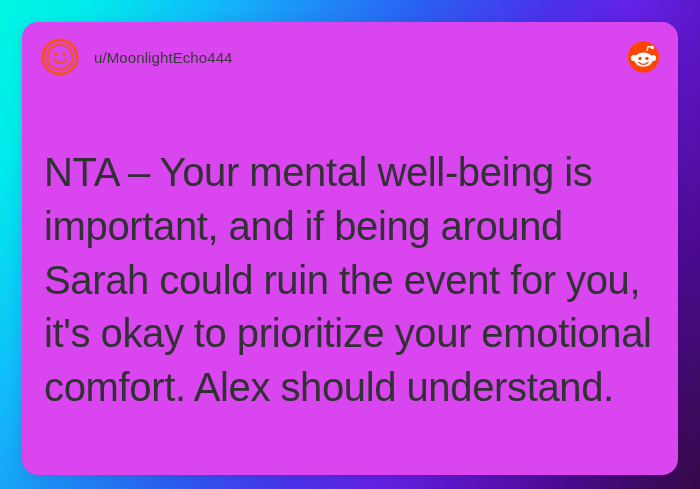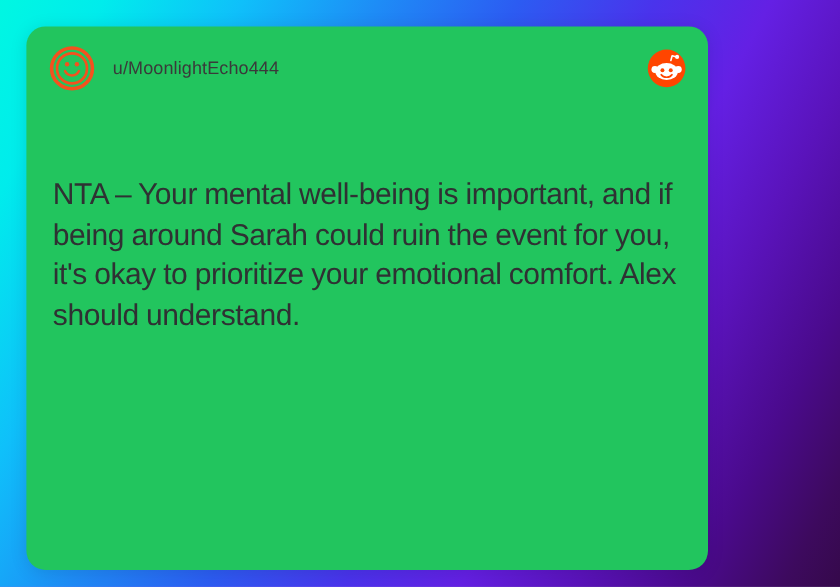--- a/index.html
+++ b/index.html
@@ -44,23 +44,23 @@
         #5a13bb 77%,
         #4a0a8c 87%,
         #3d0a5e 95%,
         #35094a 100%);
   }
 
   #card {
     position: absolute;
     left: 22px;
     top: 22px;
-    width: 568px;
+    width: 656px;
     height: 453px;
-    background: #22c55e;
+    background: #d946ef;
     border-radius: 16px;
     box-shadow: 0 2px 14px rgba(0,0,0,0.10);
     overflow: hidden;
   }
 
   
   #card-header {
     position: relative;
     height: 70px;
     display: flex;
@@ -94,21 +94,21 @@
     display: block;
   }
 
   
   #card-body {
     padding: 54px 22px 0 22px;
   }
 
   #comment-text {
     font-family: "Liberation Sans", sans-serif;
-    font-size: 25px;
+    font-size: 40px;
     line-height: 1.345;
     color: #2f3133;
     letter-spacing: -0.35px;
     word-spacing: -0.5px;
     font-weight: 400;
     max-width: 620px;
   }
 </style>
 </head>
 <body>

